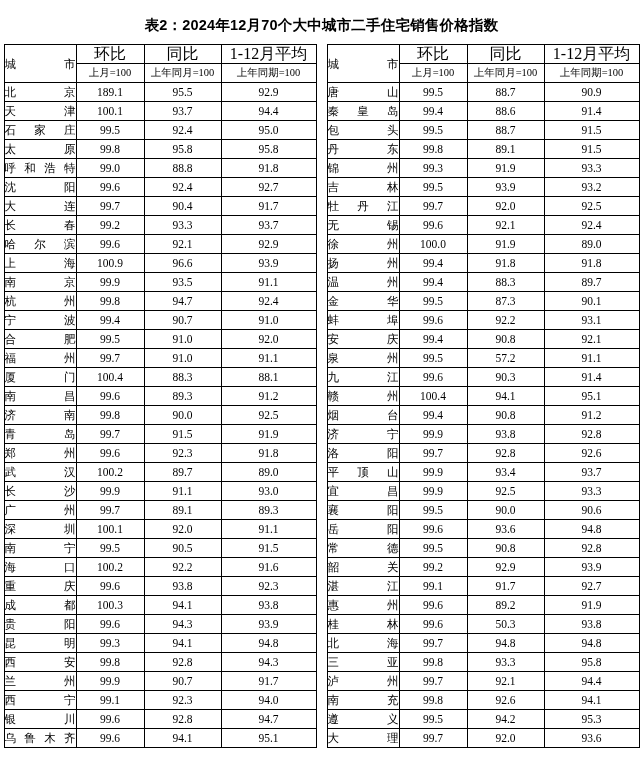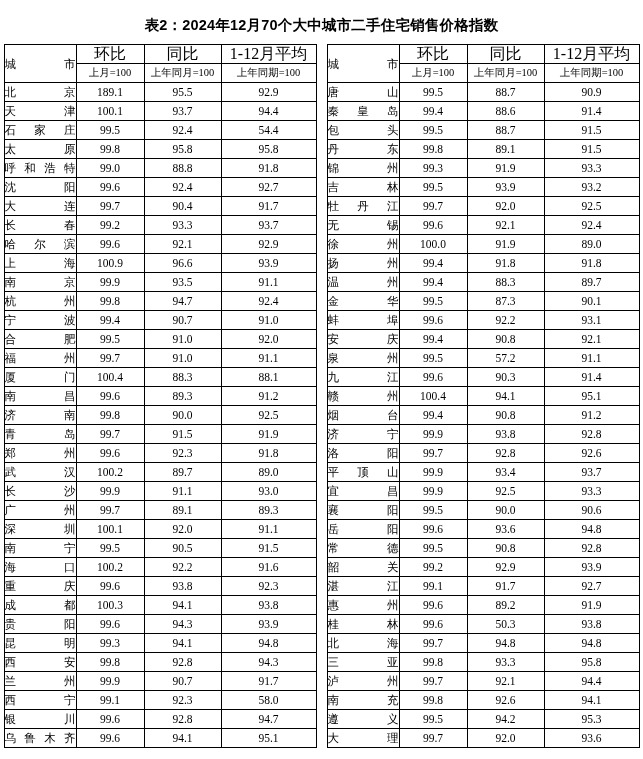--- a/index.html
+++ b/index.html
@@ -144,21 +144,21 @@
             <td class="no-border"></td>
             <td class="city-name">秦 皇 岛</td>
             <td class="num">99.4</td>
             <td class="num">88.6</td>
             <td class="num">91.4</td>
           </tr>
           <tr>
             <td class="city-name">石 家 庄</td>
             <td class="num">99.5</td>
             <td class="num">92.4</td>
-            <td class="num">54.4</td>
+            <td class="num">95.0</td>
             <td class="no-border"></td>
             <td class="city-name">包　　头</td>
             <td class="num">99.5</td>
             <td class="num">88.7</td>
             <td class="num">91.5</td>
           </tr>
           <tr>
             <td class="city-name">太　　原</td>
             <td class="num">99.8</td>
             <td class="num">95.8</td>
@@ -474,21 +474,21 @@
             <td class="no-border"></td>
             <td class="city-name">泸　　州</td>
             <td class="num">99.7</td>
             <td class="num">92.1</td>
             <td class="num">94.4</td>
           </tr>
           <tr>
             <td class="city-name">西　　宁</td>
             <td class="num">99.1</td>
             <td class="num">92.3</td>
-            <td class="num">58.0</td>
+            <td class="num">94.0</td>
             <td class="no-border"></td>
             <td class="city-name">南　　充</td>
             <td class="num">99.8</td>
             <td class="num">92.6</td>
             <td class="num">94.1</td>
           </tr>
           <tr>
             <td class="city-name">银　　川</td>
             <td class="num">99.6</td>
             <td class="num">92.8</td>

